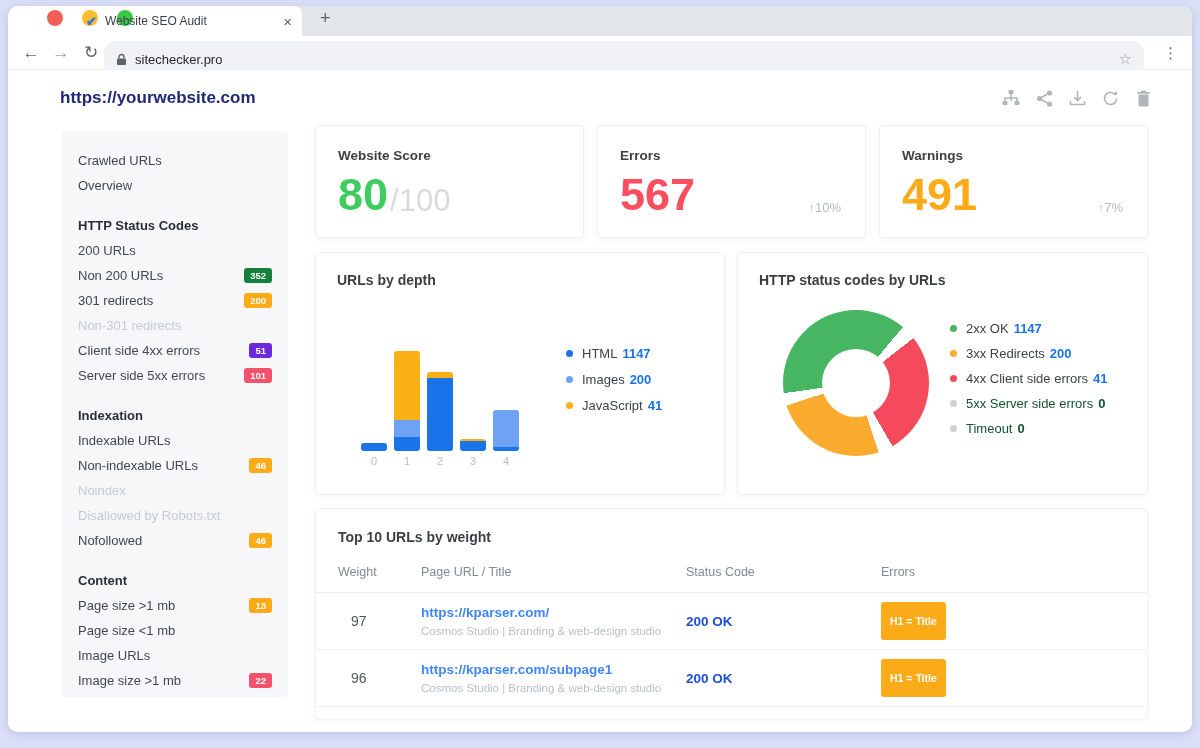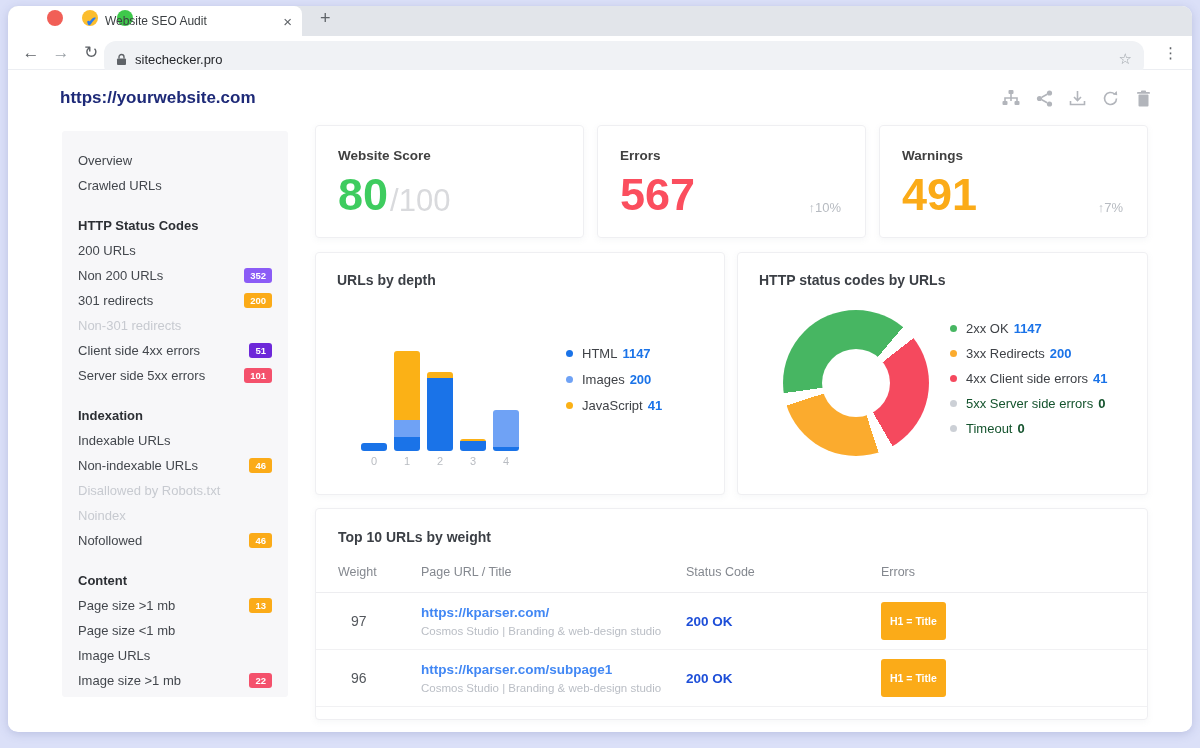--- a/index.html
+++ b/index.html
@@ -183,34 +183,34 @@
               <rect class="f" x="1" y="2" width="13" height="1.8" rx="0.9"></rect>
               <rect class="f" x="5" y="0.5" width="5" height="2" rx="0.8"></rect>
             </svg>
         </span>
       </div>
     </div>
 
     <div class="sidebar" id="sidebar">
         <div class="group">
           <div class="item">
+            <div>Crawled URLs</div>
+          </div>
+          <div class="item">
             <div>Overview</div>
-          </div>
-          <div class="item">
-            <div>Crawled URLs</div>
           </div>
         </div>
         <div class="group">
           <div class="group-title">HTTP Status Codes</div>
           <div class="item">
             <div>200 URLs</div>
           </div>
           <div class="item">
             <div>Non 200 URLs</div>
-            <div class="badge" style="background: #8b5cf6;">352</div>
+            <div class="badge" style="background: #15803d;">352</div>
           </div>
           <div class="item">
             <div>301 redirects</div>
             <div class="badge" style="background: rgb(251, 171, 24);">200</div>
           </div>
           <div class="item disabled">
             <div>Non-301 redirects</div>
           </div>
           <div class="item">
             <div>Client side 4xx errors</div>
@@ -224,24 +224,24 @@
         <div class="group">
           <div class="group-title">Indexation</div>
           <div class="item">
             <div>Indexable URLs</div>
           </div>
           <div class="item">
             <div>Non-indexable URLs</div>
             <div class="badge" style="background: rgb(251, 171, 24);">46</div>
           </div>
           <div class="item disabled">
+            <div>Noindex</div>
+          </div>
+          <div class="item disabled">
             <div>Disallowed by Robots.txt</div>
-          </div>
-          <div class="item disabled">
-            <div>Noindex</div>
           </div>
           <div class="item">
             <div>Nofollowed</div>
             <div class="badge" style="background: rgb(251, 171, 24);">46</div>
           </div>
         </div>
         <div class="group">
           <div class="group-title">Content</div>
           <div class="item">
             <div>Page size &gt;1 mb</div>

